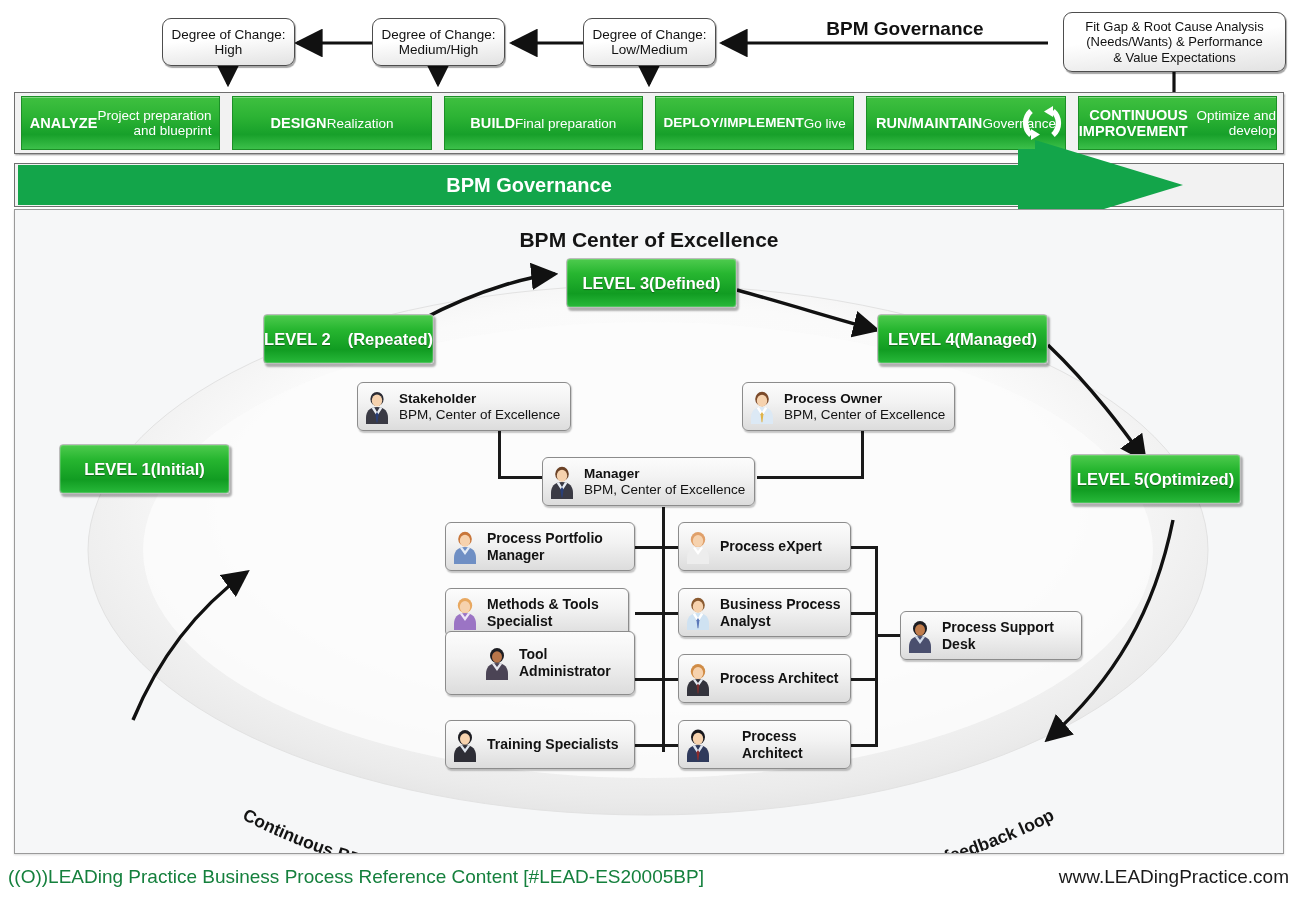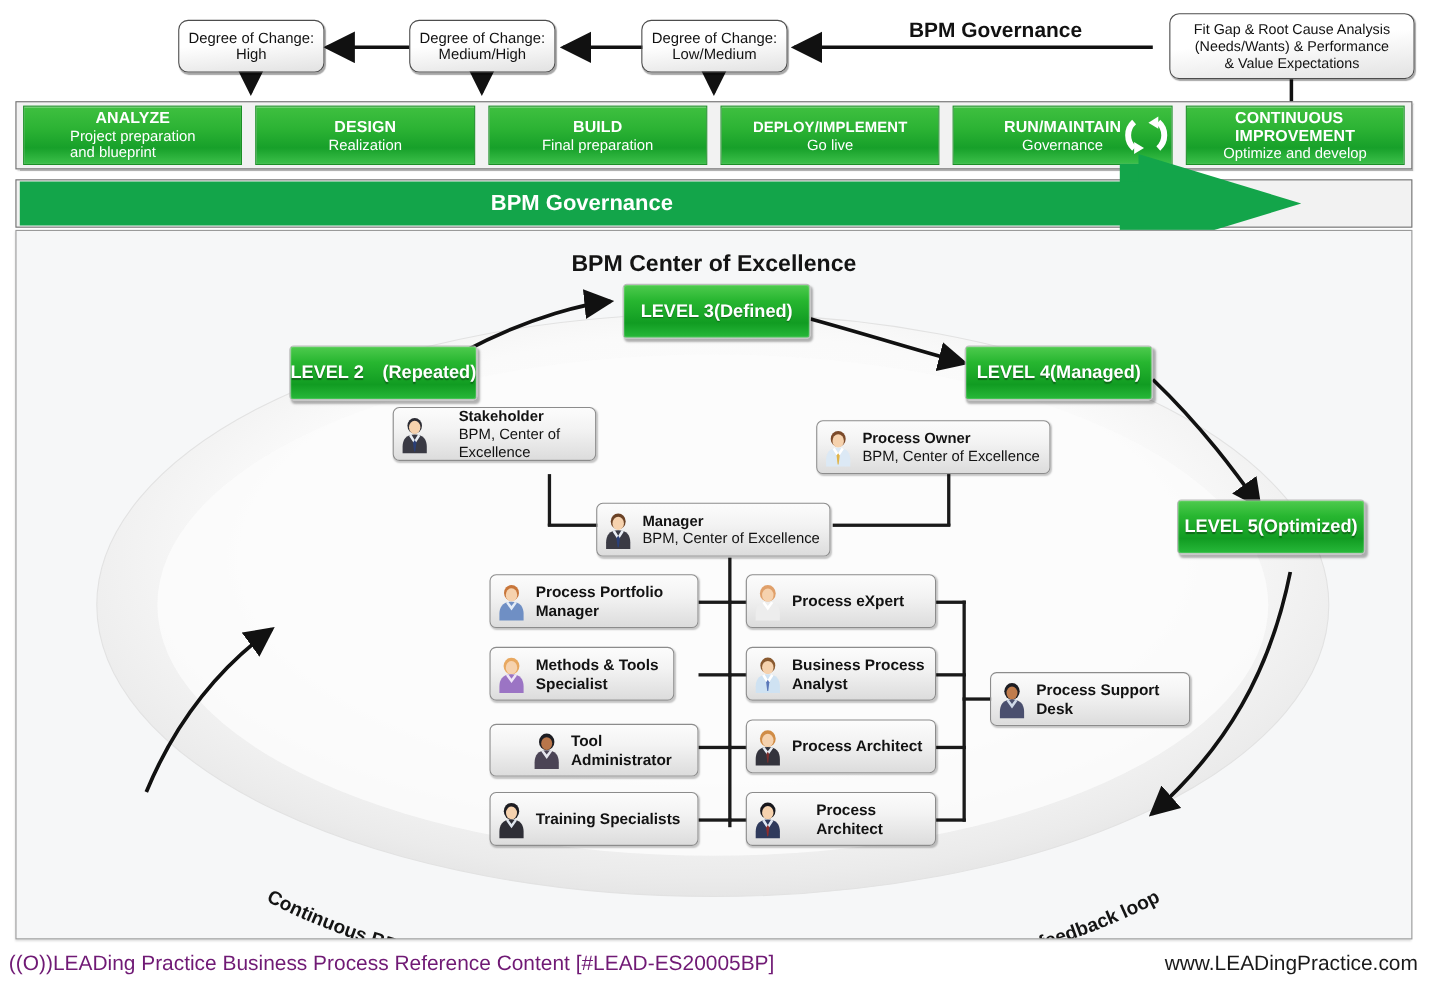--- a/index.html
+++ b/index.html
@@ -30,22 +30,22 @@
   #phasebar{
     position:absolute;left:14px;top:92px;width:1270px;height:62px;
     border:1.6px solid #6f6f6f;background:#f2f2f2;
     box-sizing:border-box;display:flex;
     box-shadow:1px 1.5px 1.5px rgba(0,0,0,.30);
   }
   .phase{
     flex:1 1 0;margin:3px 6px;position:relative;
     background:linear-gradient(180deg,#3fc040 0%,#2cb334 38%,#17a02a 72%,#3cc04a 100%);
     border:1px solid #1c8f27;
-    display:flex;flex-direction:column;align-items:center;justify-content:center;
-    color:#ffffff;text-align:left;box-sizing:border-box;
+    display:flex;flex-direction:row;align-items:center;justify-content:center;
+    color:#ffffff;text-align:right;box-sizing:border-box;
     box-shadow:inset 0 1px 0 rgba(255,255,255,.35);
   }
   .phase .ttl{font-weight:bold;font-size:14.5px;line-height:16px;letter-spacing:.1px;}
   .phase .sub{font-size:13.5px;line-height:15px;}
   .phase.wide .ttl{font-size:13.5px;}
 
   
   #ciIcon{
     position:absolute;left:1019px;top:100px;width:46px;height:46px;
     z-index:6;pointer-events:none;
@@ -109,21 +109,21 @@
   .role .av{flex:0 0 auto;width:30px;height:34px;margin-right:7px;position:relative;}
   .role .tx{color:#121212;font-size:13.5px;line-height:16px;}
   .role .tx .n{font-weight:bold;}
   .role .tx .r{font-weight:normal;}
   .role.bold .tx{font-weight:bold;font-size:14px;line-height:17px;}
 
   
   .ln{position:absolute;background:#1a1a1a;}
 
   
-  #footL{position:absolute;left:8px;top:866px;font-size:19px;color:#701a75;}
+  #footL{position:absolute;left:8px;top:866px;font-size:19px;color:#15803d;}
   #footR{position:absolute;right:10px;top:866px;font-size:19px;color:#1a1a1a;}
 
   svg{display:block;overflow:visible;}
 </style>
 </head>
 <body>
 
 <div id="stage">
 
   <svg class="abs" style="left:0;top:0;width:1299px;height:92px;">
@@ -240,20 +240,24 @@
       <path d="M 406,110 C 470,76 520,66 540,64" stroke="#111" stroke-width="3.4" fill="none" marker-end="url(#ar2)"></path>
       <path d="M 722,80 C 780,96 830,112 862,120" stroke="#111" stroke-width="3.4" fill="none" marker-end="url(#ar2)"></path>
       <path d="M 1033,135 C 1078,178 1110,222 1130,250" stroke="#111" stroke-width="3.4" fill="none" marker-end="url(#ar2)"></path>
       <path d="M 1158,310 C 1140,400 1100,470 1032,530" stroke="#111" stroke-width="3.4" fill="none" marker-end="url(#ar2)"></path>
 
       <text font-family="Liberation Sans, sans-serif" font-size="17.5" font-weight="bold" fill="#141414">
         <textPath href="#loopPath" startOffset="50%" text-anchor="middle">Continuous BPM improvement, optimization and development through a collaborative feedback loop</textPath>
       </text>
     </svg>
 
+    <div class="lvl" style="left:44px;top:234px;width:171px;height:50px;">
+      <div>LEVEL 1</div>
+      <div>(Initial)</div>
+    </div>
     <div class="lvl" style="left:248px;top:104px;width:171px;height:50px;gap:17px;">
       <div>LEVEL 2</div>
       <div>(Repeated)</div>
     </div>
     <div class="lvl" style="left:551px;top:48px;width:171px;height:50px;">
       <div>LEVEL 3</div>
       <div>(Defined)</div>
     </div>
     <div class="lvl" style="left:862px;top:104px;width:171px;height:50px;">
       <div>LEVEL 4</div>
@@ -282,21 +286,21 @@
     <div class="ln" style="left:647px;top:468px;width:22px;height:3px;"></div>
     <div class="ln" style="left:647px;top:534px;width:22px;height:3px;"></div>
 
     <div class="ln" style="left:836px;top:336px;width:27px;height:3px;"></div>
     <div class="ln" style="left:836px;top:402px;width:27px;height:3px;"></div>
     <div class="ln" style="left:836px;top:468px;width:27px;height:3px;"></div>
     <div class="ln" style="left:836px;top:534px;width:27px;height:3px;"></div>
     <div class="ln" style="left:860px;top:336px;width:3px;height:201px;"></div>
     <div class="ln" style="left:860px;top:424px;width:28px;height:3px;"></div>
 
-    <div class="role" style="left:342px;top:160px;width:185px;height:49px;gap:18px;">
+    <div class="role" style="left:342px;top:172px;width:214px;height:49px;">
       <span class="av">
         <svg viewBox="0 0 30 34" width="30" height="34">
           <ellipse cx="15" cy="9" rx="6.6" ry="7" fill="#2b2b33"></ellipse>
           <ellipse cx="15" cy="10.5" rx="5.2" ry="6" fill="#f6d2ae"></ellipse>
           <path d="M15,17 c-8,0 -11,5 -11,11 l0,6 l22,0 l0,-6 c0,-6 -3,-11 -11,-11z" fill="#3a3a44"></path>
           <path d="M12,17 l3,5 l3,-5 l2.2,1.2 l-5.2,8 l-5.2,-8z" fill="#e9eef5"></path>
           <path d="M15,22 l1.6,2.4 l-1.1,8 l-1,0 l-1.1,-8z" fill="#2a3f77"></path>
         </svg>
       </span>
       <span class="tx">
@@ -342,33 +346,33 @@
         <svg viewBox="0 0 30 34" width="30" height="34">
           <ellipse cx="15" cy="9" rx="6.8" ry="7.2" fill="#c8763a"></ellipse>
           <ellipse cx="15" cy="10.8" rx="5.2" ry="6" fill="#f6d2ae"></ellipse>
           <path d="M15,17 c-8,0 -11,5 -11,11 l0,6 l22,0 l0,-6 c0,-6 -3,-11 -11,-11z" fill="#6f8fc4"></path>
           <path d="M12,17 l3,4 l3,-4 l2,1 l-5,7 l-5,-7z" fill="#e3ecf7"></path>
         </svg>
       </span>
       <span class="tx">Process Portfolio<br>Manager</span>
     </div>
 
-    <div class="role bold" style="left:430px;top:378px;width:168px;height:49px;">
+    <div class="role bold" style="left:430px;top:378px;width:184px;height:49px;">
       <span class="av">
         <svg viewBox="0 0 30 34" width="30" height="34">
           <ellipse cx="15" cy="9.5" rx="7.2" ry="7.6" fill="#e8a860"></ellipse>
           <ellipse cx="15" cy="11" rx="5.2" ry="6" fill="#f6d2ae"></ellipse>
           <path d="M15,17 c-8,0 -11,5 -11,11 l0,6 l22,0 l0,-6 c0,-6 -3,-11 -11,-11z" fill="#9b74c4"></path>
           <path d="M12,17 l3,4 l3,-4 l2,1 l-5,7 l-5,-7z" fill="#efe6f8"></path>
         </svg>
       </span>
       <span class="tx">Methods &amp; Tools<br>Specialist</span>
     </div>
 
-    <div class="role bold" style="left:430px;top:448px;width:190px;height:48px;padding-left:36px;">
+    <div class="role bold" style="left:430px;top:421px;width:190px;height:64px;padding-left:36px;">
       <span class="av">
         <svg viewBox="0 0 30 34" width="30" height="34">
           <ellipse cx="15" cy="9.5" rx="7" ry="7.6" fill="#1d1d22"></ellipse>
           <ellipse cx="15" cy="11" rx="5" ry="5.8" fill="#b9764a"></ellipse>
           <path d="M15,17 c-8,0 -11,5 -11,11 l0,6 l22,0 l0,-6 c0,-6 -3,-11 -11,-11z" fill="#4b4455"></path>
           <path d="M12,17 l3,4 l3,-4 l2,1 l-5,7 l-5,-7z" fill="#e6e6ee"></path>
         </svg>
       </span>
       <span class="tx">Tool Administrator</span>
     </div>

